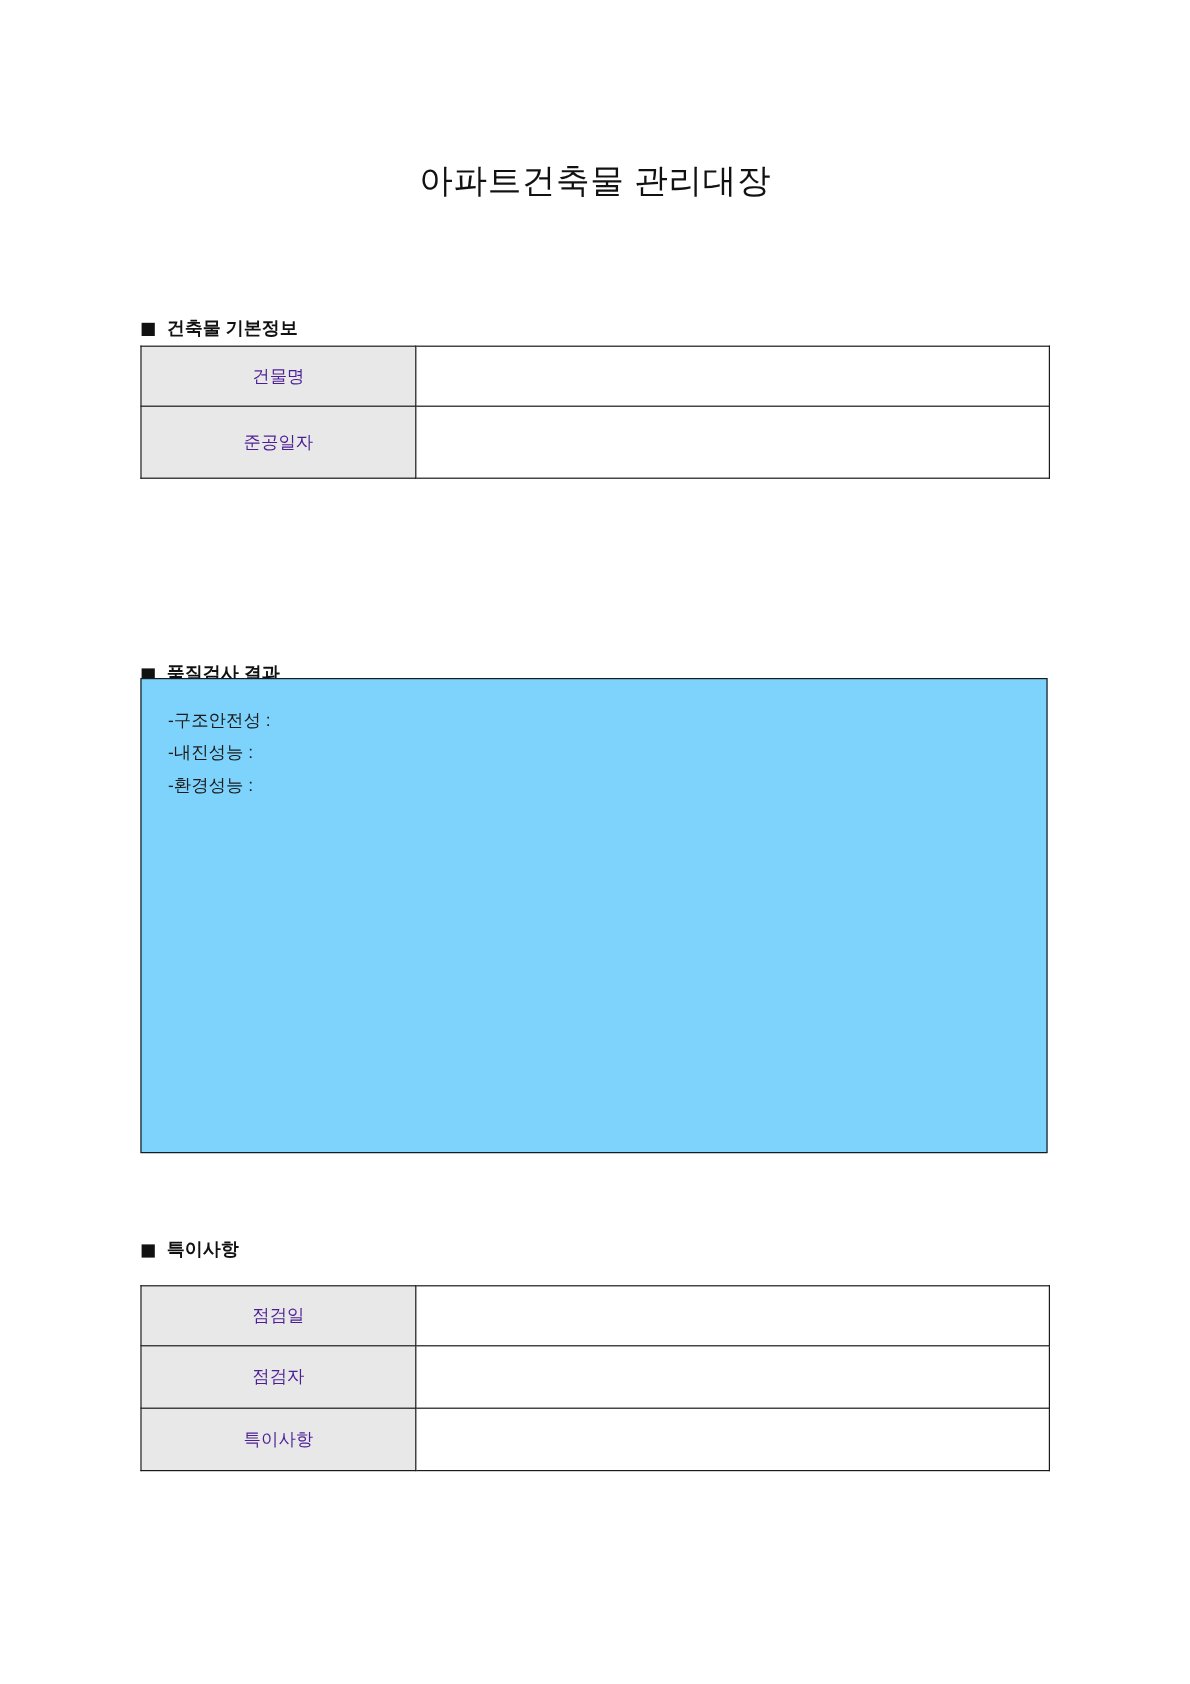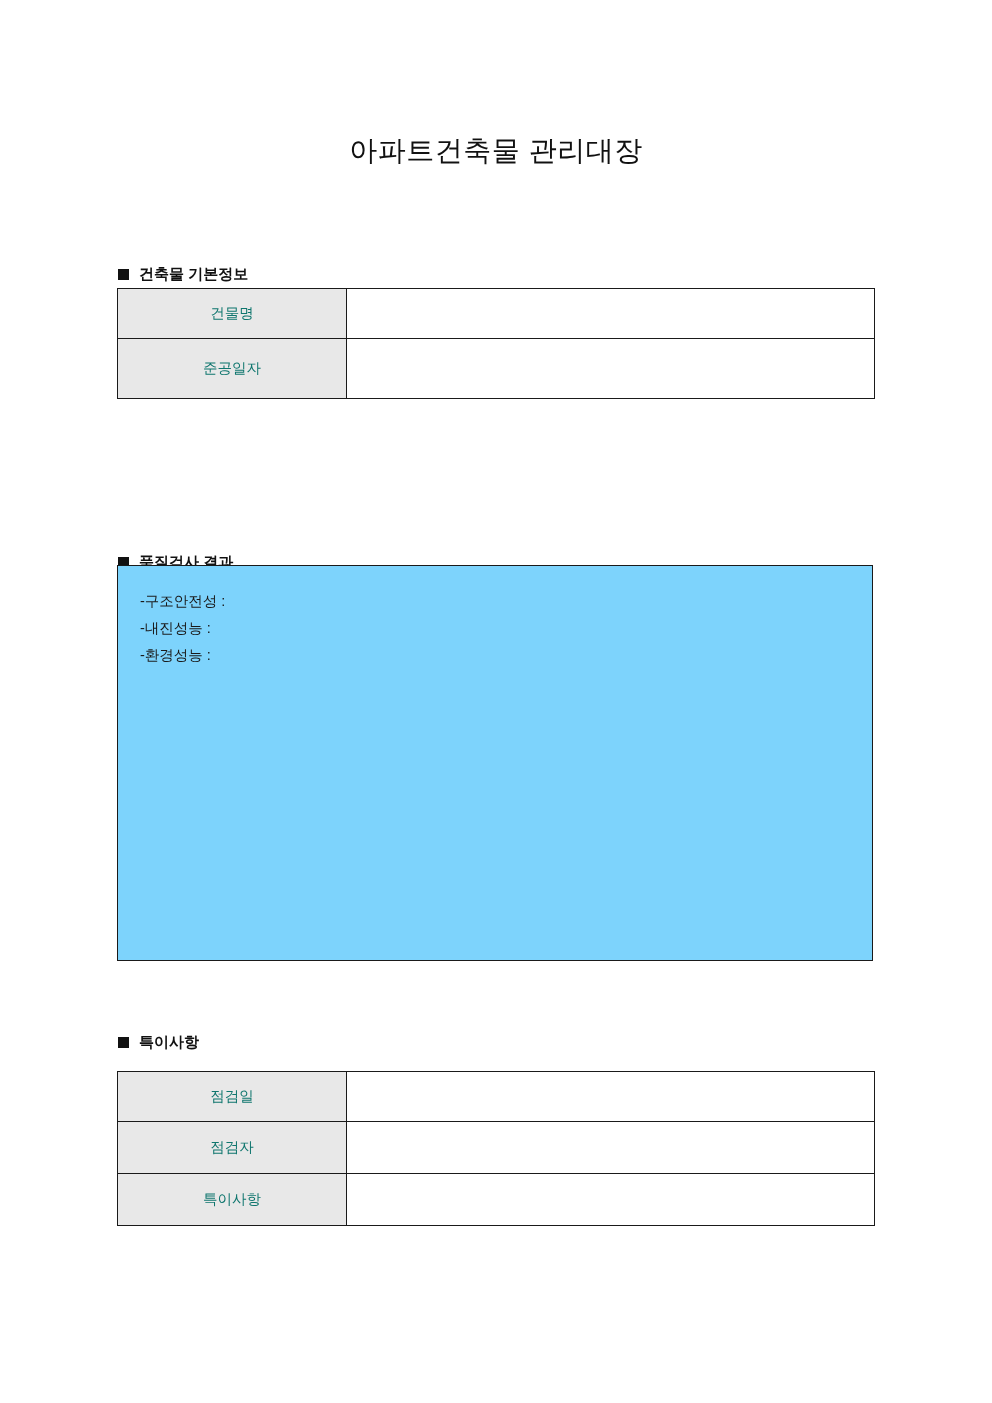--- a/index.html
+++ b/index.html
@@ -67,21 +67,21 @@
     position: absolute;
     left: 117px;
     width: 758px;
     border-collapse: collapse;
     table-layout: fixed;
     background: #ffffff;
   }
   .form-table td {
     border: 1px solid #1a1a1a;
     font-size: 14px;
-    color: #0f766e;
+    color: #4c1d95;
     padding: 0;
     vertical-align: middle;
   }
   .form-table td.label-cell {
     width: 228px;
     background: #e8e8e8;
     text-align: center;
     font-size: 14.5px;
     white-space: pre;
   }

